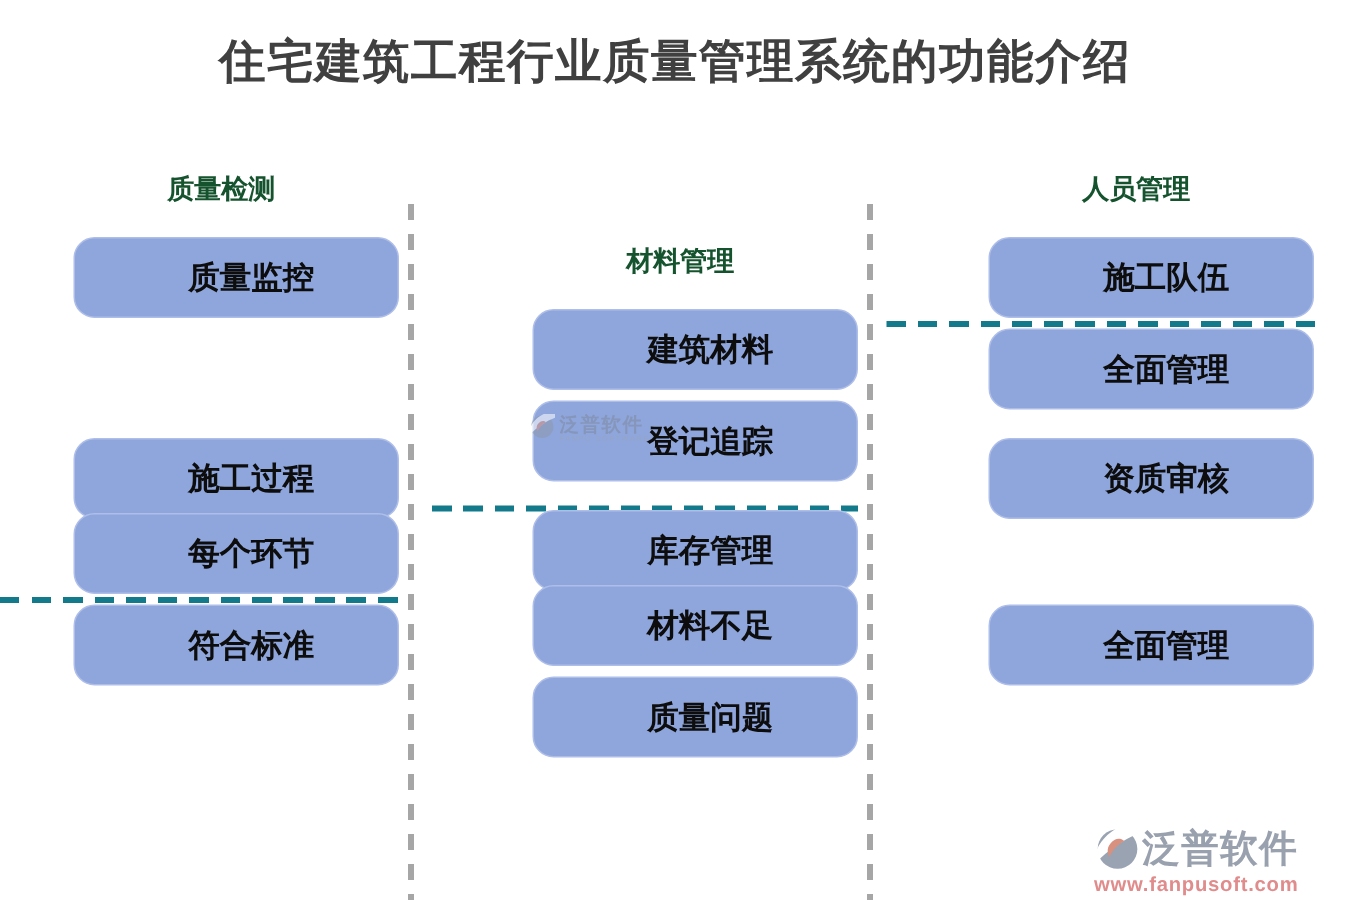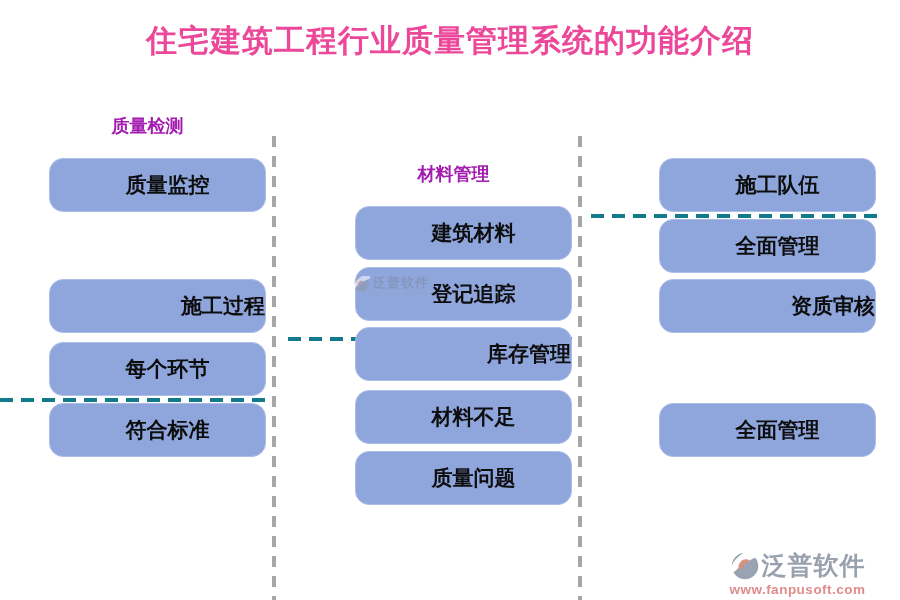--- a/index.html
+++ b/index.html
@@ -6,37 +6,37 @@
   body{
     width:900px;height:600px;position:relative;overflow:hidden;
     background:#ffffff;
     font-family:"Liberation Serif", serif;
   }
   .stage{position:absolute;inset:0;width:900px;height:600px;}
 
   .page-title{
     position:absolute;left:0;top:20px;width:900px;
     text-align:center;
-    font-size:31px;font-weight:bold;color:#ec4899;
+    font-size:31px;font-weight:bold;color:#404040;
     letter-spacing:1px;
   }
 
   .col-header{
     position:absolute;top:114px;width:197px;height:24px;
-    text-align:center;font-size:18px;font-weight:bold;color:#a21caf;
+    text-align:center;font-size:18px;font-weight:bold;color:#14532d;
   }
   .c1{left:49px;} .c2{left:355px;margin-top:48px;} .c3{left:659px;}
 
   .pill{
     position:absolute;width:195px;height:52px;
     background:#8FA6DC;border:1px solid #AEBEE9;border-radius:14px;
     text-align:center;line-height:52px;
     font-size:21px;font-weight:bold;color:#0d0d0d;padding-left:20px;
   }
-  .r1{top:158px;} .r2{top:219px;} .r3{top:279px;text-align:right;} .r4{top:342px;} .r5{top:403px;}
+  .r1{top:158px;} .r2{top:219px;} .r3{top:292px;} .r4{top:342px;} .r5{top:403px;}
 
   .vdash{
     position:absolute;top:136px;height:464px;width:4px;
     background:repeating-linear-gradient(180deg,#A6A6A6 0 11px,transparent 11px 20px);
   }
   .vdash.v1{left:272px;}
   .vdash.v2{left:578px;}
 
   .hdash{
     position:absolute;height:4px;
@@ -79,20 +79,21 @@
 </style>
 </head>
 <body>
 
 <div class="stage">
 
   <div class="page-title">住宅建筑工程行业质量管理系统的功能介绍</div>
 
   <div class="col-header c1">质量检测</div>
   <div class="col-header c2">材料管理</div>
+  <div class="col-header c3">人员管理</div>
 
   <div class="vdash v1"></div>
   <div class="vdash v2"></div>
 
   <div class="hdash h-left"></div>
   <div class="hdash h-mid"></div>
   <div class="hdash h-right"></div>
 
   <div class="pill c1 r1">质量监控</div>
   <div class="pill c1 r3">施工过程</div>

